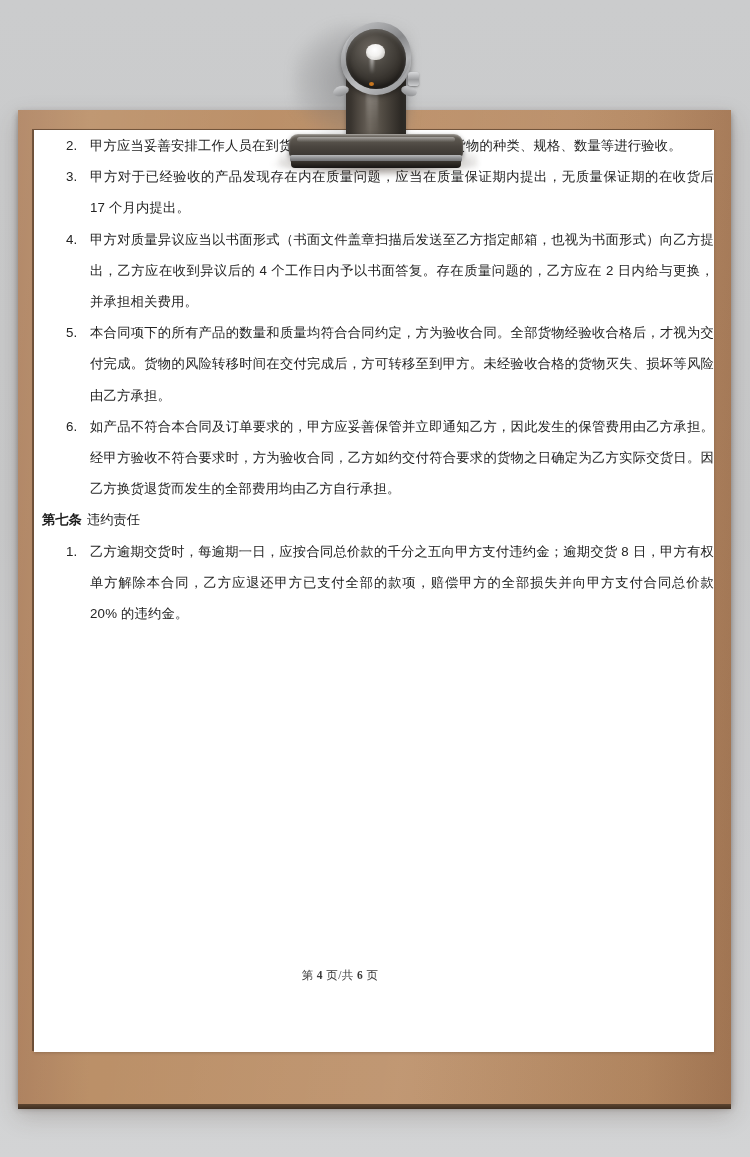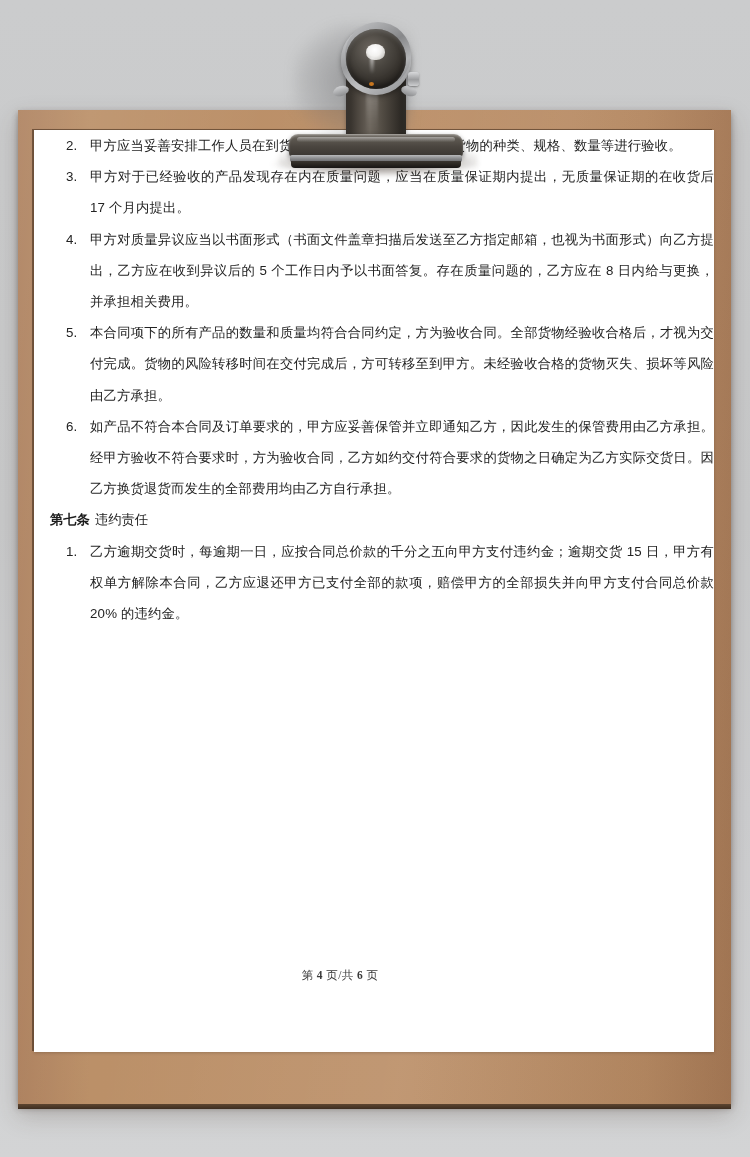--- a/index.html
+++ b/index.html
@@ -89,21 +89,21 @@
     color: #232323;
   }
   .para .ptext {
     display: block;
     text-align: justify;
     text-justify: inter-ideograph;
   }
 
   .section-head {
     margin: 0;
-    padding-left: 16px;
+    padding-left: 8px;
     font-size: 13.3px;
     line-height: 31.2px;
     font-weight: 400;
     color: #1d1d1d;
   }
   .section-head .num {
     font-weight: 700;
   }
   .section-head .ttl {
     font-weight: 400;
@@ -330,40 +330,40 @@
           <div class="para">
             <span class="marker">2.</span>
             <span class="ptext">甲方应当妥善安排工作人员在到货后（工作日）8 小时内按照货物的种类、规格、数量等进行验收。</span>
           </div>
           <div class="para">
             <span class="marker">3.</span>
             <span class="ptext">甲方对于已经验收的产品发现存在内在质量问题，应当在质量保证期内提出，无质量保证期的在收货后 17 个月内提出。</span>
           </div>
           <div class="para">
             <span class="marker">4.</span>
-            <span class="ptext">甲方对质量异议应当以书面形式（书面文件盖章扫描后发送至乙方指定邮箱，也视为书面形式）向乙方提出，乙方应在收到异议后的 5 个工作日内予以书面答复。存在质量问题的，乙方应在 8 日内给与更换，并承担相关费用。</span>
+            <span class="ptext">甲方对质量异议应当以书面形式（书面文件盖章扫描后发送至乙方指定邮箱，也视为书面形式）向乙方提出，乙方应在收到异议后的 4 个工作日内予以书面答复。存在质量问题的，乙方应在 2 日内给与更换，并承担相关费用。</span>
           </div>
           <div class="para">
             <span class="marker">5.</span>
             <span class="ptext">本合同项下的所有产品的数量和质量均符合合同约定，方为验收合同。全部货物经验收合格后，才视为交付完成。货物的风险转移时间在交付完成后，方可转移至到甲方。未经验收合格的货物灭失、损坏等风险由乙方承担。</span>
           </div>
           <div class="para">
             <span class="marker">6.</span>
             <span class="ptext">如产品不符合本合同及订单要求的，甲方应妥善保管并立即通知乙方，因此发生的保管费用由乙方承担。经甲方验收不符合要求时，方为验收合同，乙方如约交付符合要求的货物之日确定为乙方实际交货日。因乙方换货退货而发生的全部费用均由乙方自行承担。</span>
           </div>
         </div>
 
         <div class="section-head">
           <span class="num">第七条</span><span class="ttl">违约责任</span>
         </div>
 
         <div class="list-block">
           <div class="para">
             <span class="marker">1.</span>
-            <span class="ptext">乙方逾期交货时，每逾期一日，应按合同总价款的千分之五向甲方支付违约金；逾期交货 15 日，甲方有权单方解除本合同，乙方应退还甲方已支付全部的款项，赔偿甲方的全部损失并向甲方支付合同总价款 20% 的违约金。</span>
+            <span class="ptext">乙方逾期交货时，每逾期一日，应按合同总价款的千分之五向甲方支付违约金；逾期交货 8 日，甲方有权单方解除本合同，乙方应退还甲方已支付全部的款项，赔偿甲方的全部损失并向甲方支付合同总价款 20% 的违约金。</span>
           </div>
         </div>
 
         <div class="footer">
           <span>第</span>
           <b>4</b>
           <span>页/共</span>
           <b>6</b>
           <span>页</span>
         </div>

